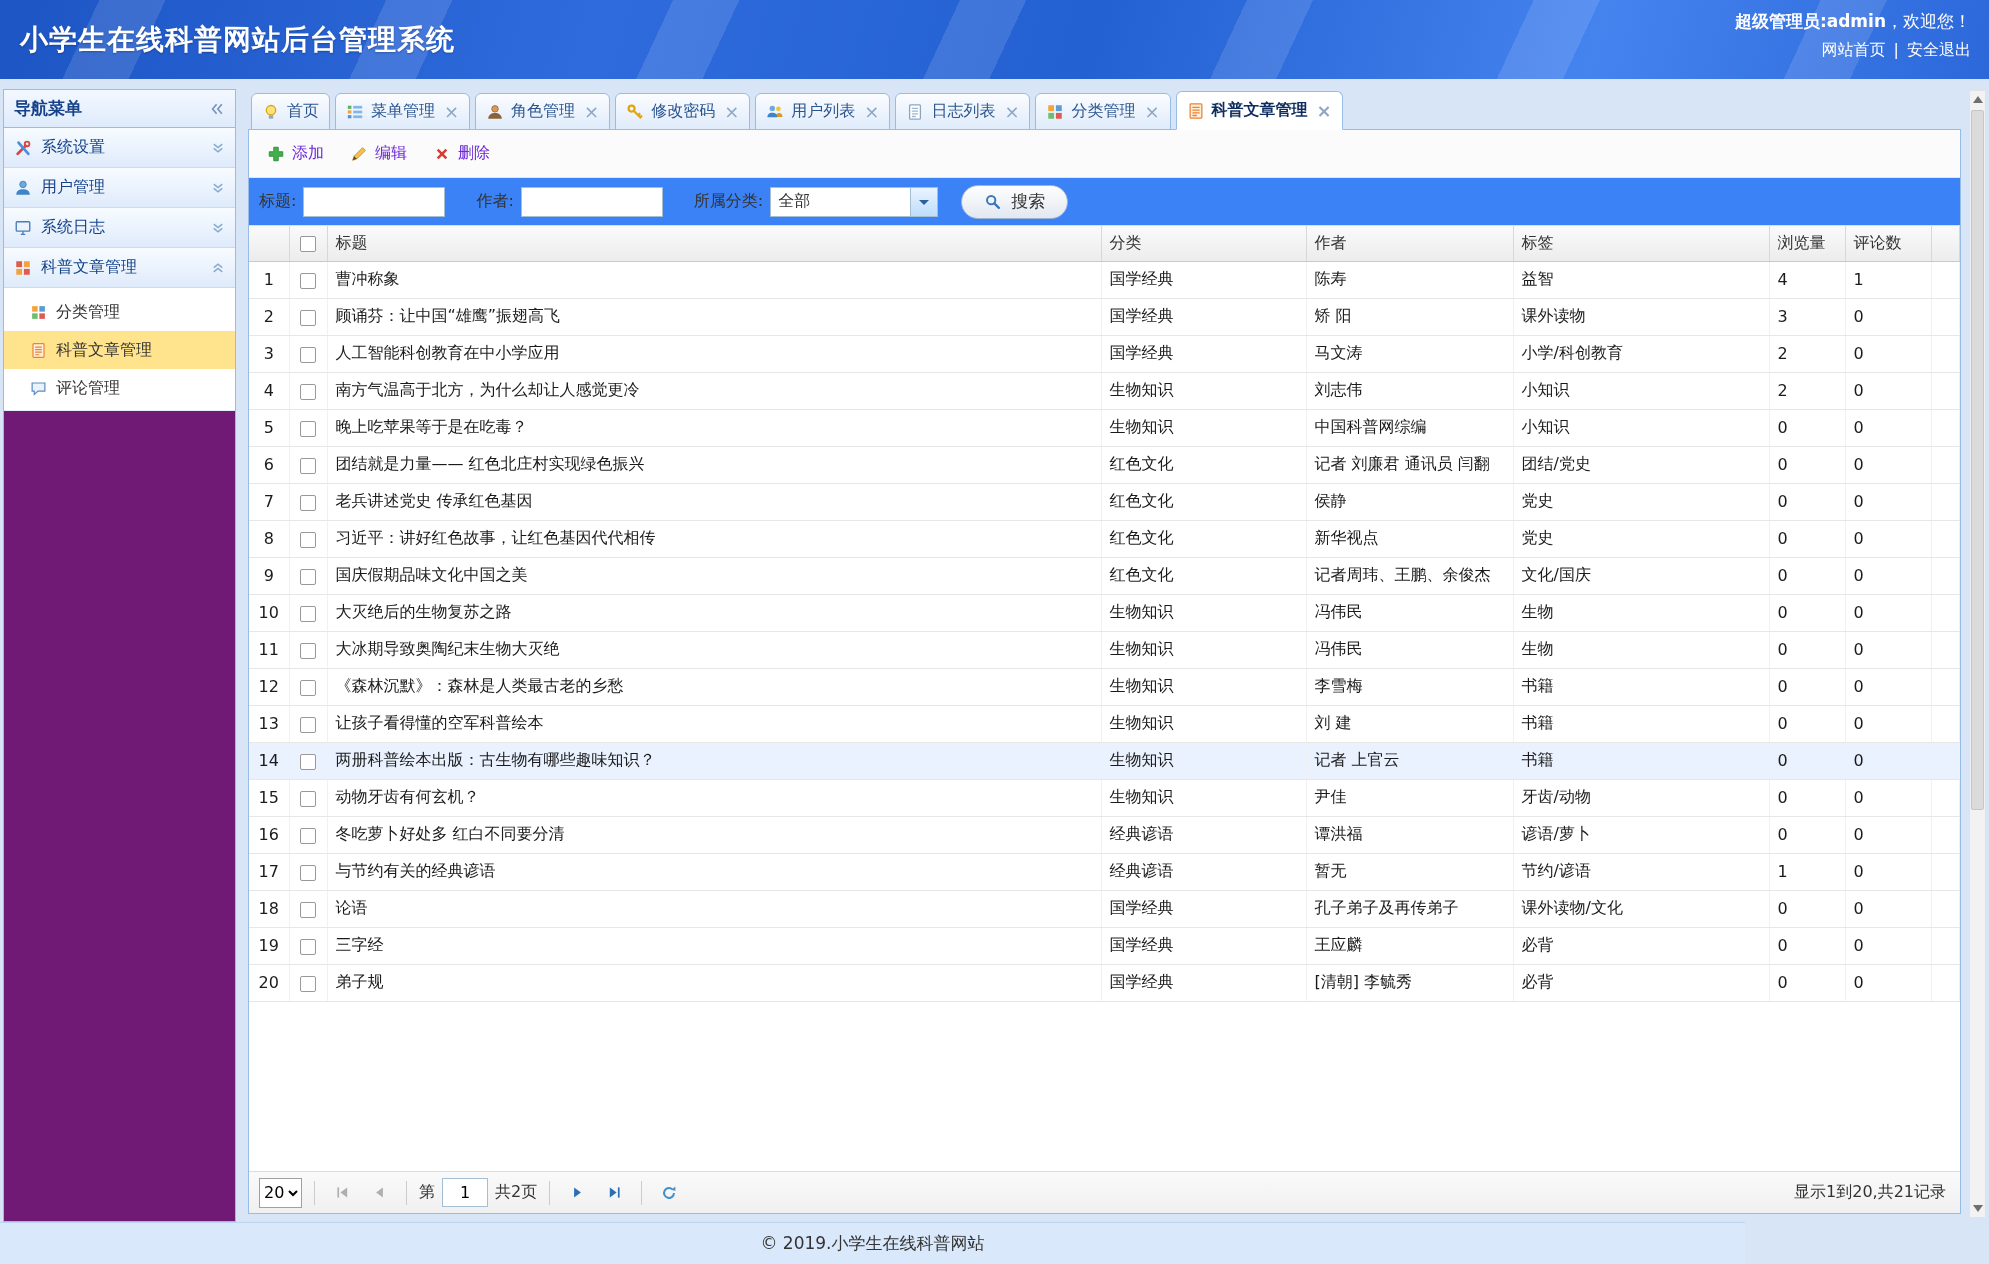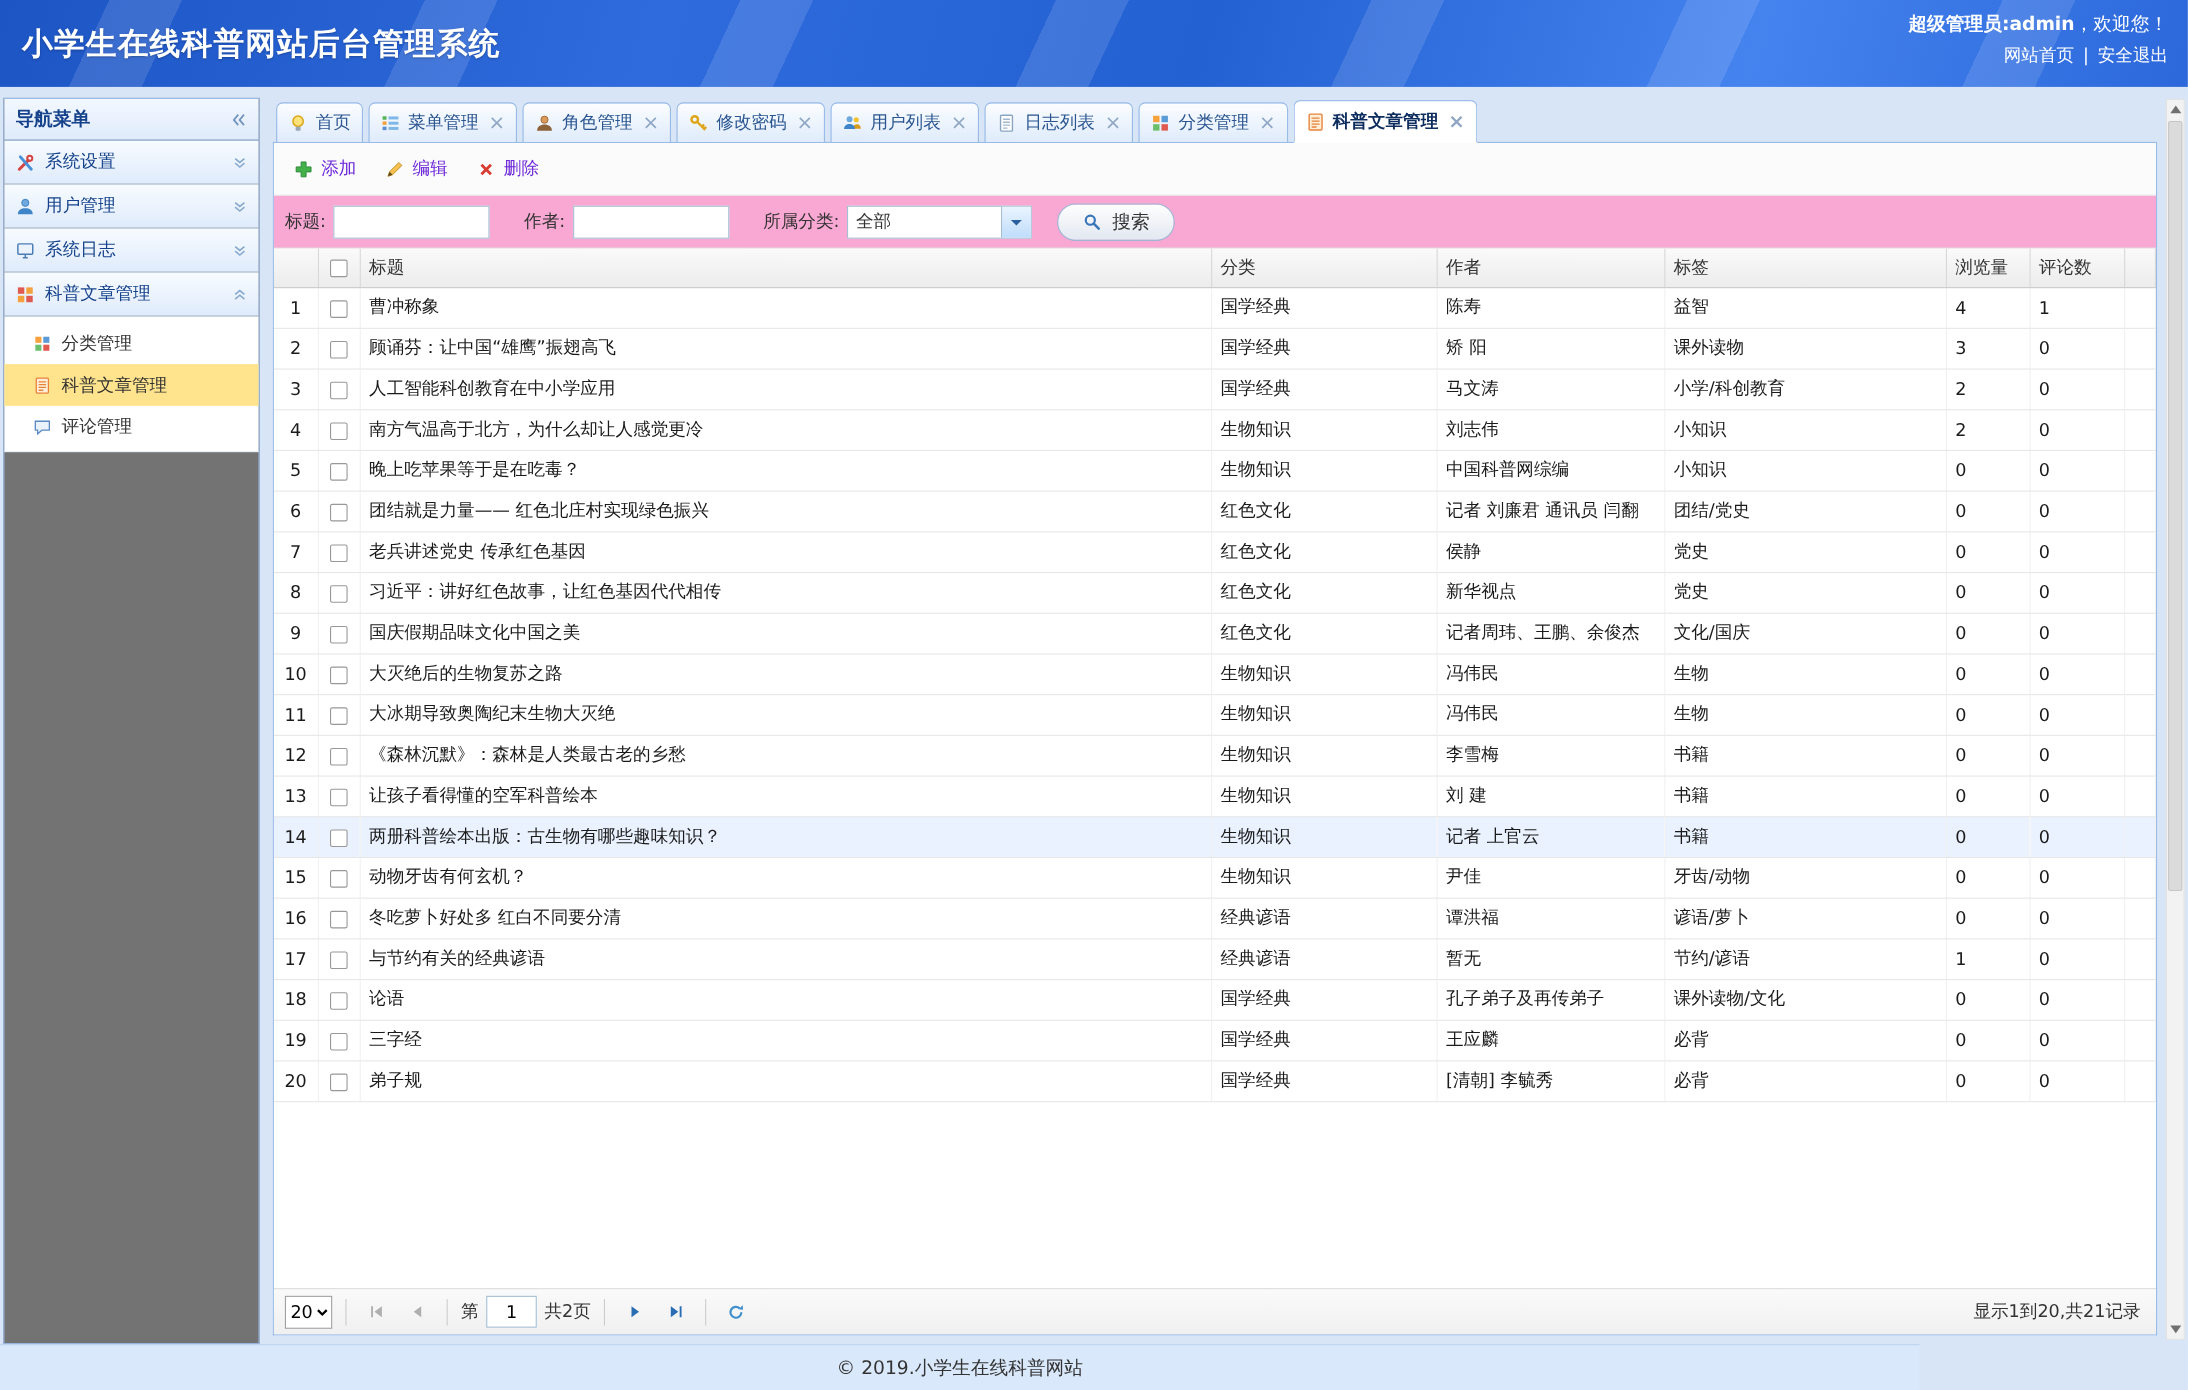--- a/index.html
+++ b/index.html
@@ -13,21 +13,21 @@
     background:repeating-linear-gradient(115deg,rgba(255,255,255,0) 0 90px,rgba(255,255,255,.12) 90px 150px,rgba(255,255,255,0) 150px 260px)}
   .header-title{position:absolute;left:20px;top:50%;transform:translateY(-50%);color:#fff;font-size:28px;font-weight:bold;letter-spacing:1px;text-shadow:0 1px 2px rgba(0,0,0,.25);z-index:2}
   .header-right{position:absolute;right:18px;top:10px;text-align:right;color:#fff;z-index:2}
   .header-right .line1{font-size:17px;margin-bottom:7px}
   .header-right .line1 b{font-weight:bold}
   .header-right .line2{font-size:16px}
   .header-link{color:#fff;cursor:pointer}
   .header-div{margin:0 8px}
 
   
-  .sidebar{position:absolute;left:3px;top:89px;width:233px;bottom:42px;background:#737373;border:1px solid #99BBE8}
+  .sidebar{position:absolute;left:3px;top:89px;width:233px;bottom:42px;background:#701a75;border:1px solid #99BBE8}
   .sidebar-header{height:38px;background:linear-gradient(#F3F8FF,#DFEBFB);border-bottom:1px solid #99BBE8;display:flex;align-items:center;padding:0 10px;font-weight:bold;color:#15428B;font-size:17px}
   .spacer{flex:1}
   .acc-item{height:40px;display:flex;align-items:center;gap:9px;padding:0 10px;background:linear-gradient(#F7FBFF,#DFEBFB);border-bottom:1px solid #C9DCF0;font-weight:normal;color:#15428B;font-size:16px;cursor:pointer}
   .submenu{background:#fff;padding:5px 0 3px 0;border-bottom:1px solid #E6EFF9}
   .sub-item{height:38px;display:flex;align-items:center;gap:9px;padding:0 10px 0 26px;color:#333;font-size:16px;cursor:pointer}
   .sub-item.active{background:#FFE48D}
   .icn{flex:none;display:block}
 
   
   .main{position:absolute;left:248px;top:79px;width:1713px;bottom:42px;display:flex;flex-direction:column}
@@ -37,21 +37,21 @@
   .tab.active{height:39px;background:#fff;border-bottom-color:#fff;color:#0E2D5F;font-weight:bold}
   .tab-close{color:#8FA6C4;font-size:18px;line-height:1;margin-left:2px;cursor:pointer}
 
   .content{flex:1;margin-bottom:8px;background:#fff;border:1px solid #99BBE8;border-top:none;display:flex;flex-direction:column;overflow:hidden}
 
   
   .toolbar{height:48px;display:flex;align-items:center;gap:6px;padding:0 8px;background:#FBFBFB;border-bottom:1px solid #E6E6E6}
   .tool-btn{display:inline-flex;align-items:center;gap:7px;padding:7px 10px;color:#6d28d9;font-size:16px;border-radius:4px;cursor:pointer}
 
   
-  .searchbar{height:48px;display:flex;align-items:center;gap:7px;padding:0 10px;background:#f9a8d4;border-bottom:1px solid #DDDDDD;font-size:16px;color:#333}
+  .searchbar{height:48px;display:flex;align-items:center;gap:7px;padding:0 10px;background:#3b82f6;border-bottom:1px solid #DDDDDD;font-size:16px;color:#333}
   .txt{height:30px;width:142px;border:1px solid #A4BED4;background:#fff;font-size:16px;padding:0 6px;font-family:inherit}
   .lbl{margin-left:24px}
   .combo{display:flex;height:30px;border:1px solid #A4BED4;background:#fff;width:168px}
   .combo-text{flex:1;display:flex;align-items:center;padding:0 7px;overflow:hidden}
   .combo-arrow{width:27px;background:linear-gradient(#EAF4FF,#BFDDFB);border-left:1px solid #A4BED4;display:flex;align-items:center;justify-content:center;cursor:pointer}
   .combo-arrow:after{content:"";border:5px solid transparent;border-top-color:#2B5F9E;margin-top:6px}
   .search-btn{display:inline-flex;align-items:center;gap:9px;height:34px;padding:0 22px;margin-left:16px;
     background:linear-gradient(#FEFEFE,#E2E8F1);border:1px solid #9EB6D4;border-radius:17px;font-size:17px;color:#333;cursor:pointer}
 
   

